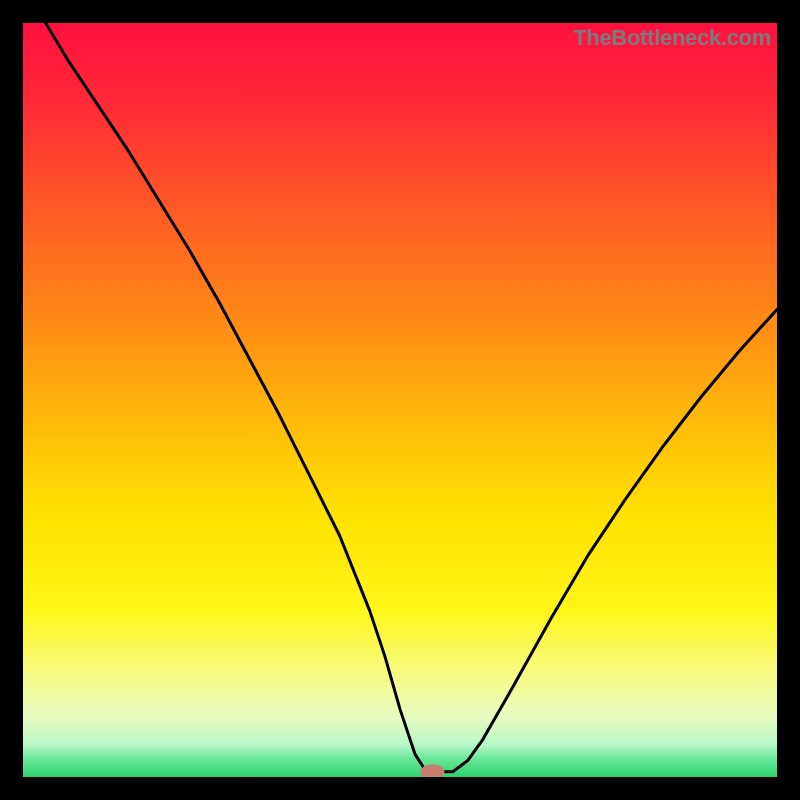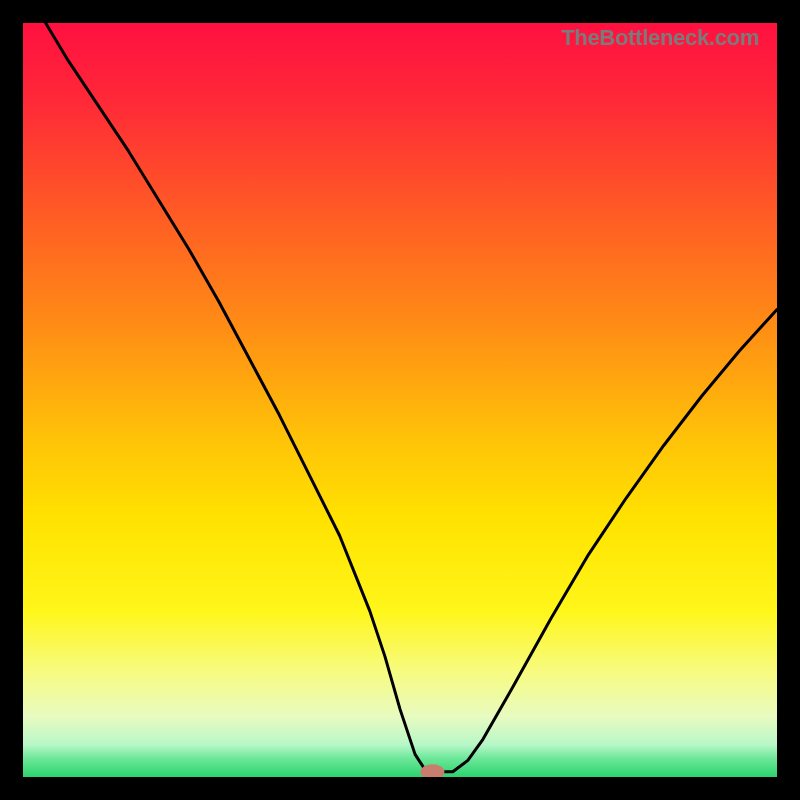--- a/index.html
+++ b/index.html
@@ -14,21 +14,21 @@
     position: absolute;
     left: 23px;
     top: 23px;
     width: 754px;
     height: 754px;
     background: #000000;
   }
   .watermark {
     position: absolute;
     top: 2px;
-    right: 18px;
+    right: 6px;
     font-family: Arial, Helvetica, sans-serif;
     font-weight: bold;
     font-size: 22px;
     color: #7b7b7b;
     letter-spacing: -0.3px;
   }
   .plot {
     position: absolute;
     left: 0;
     top: 0;

